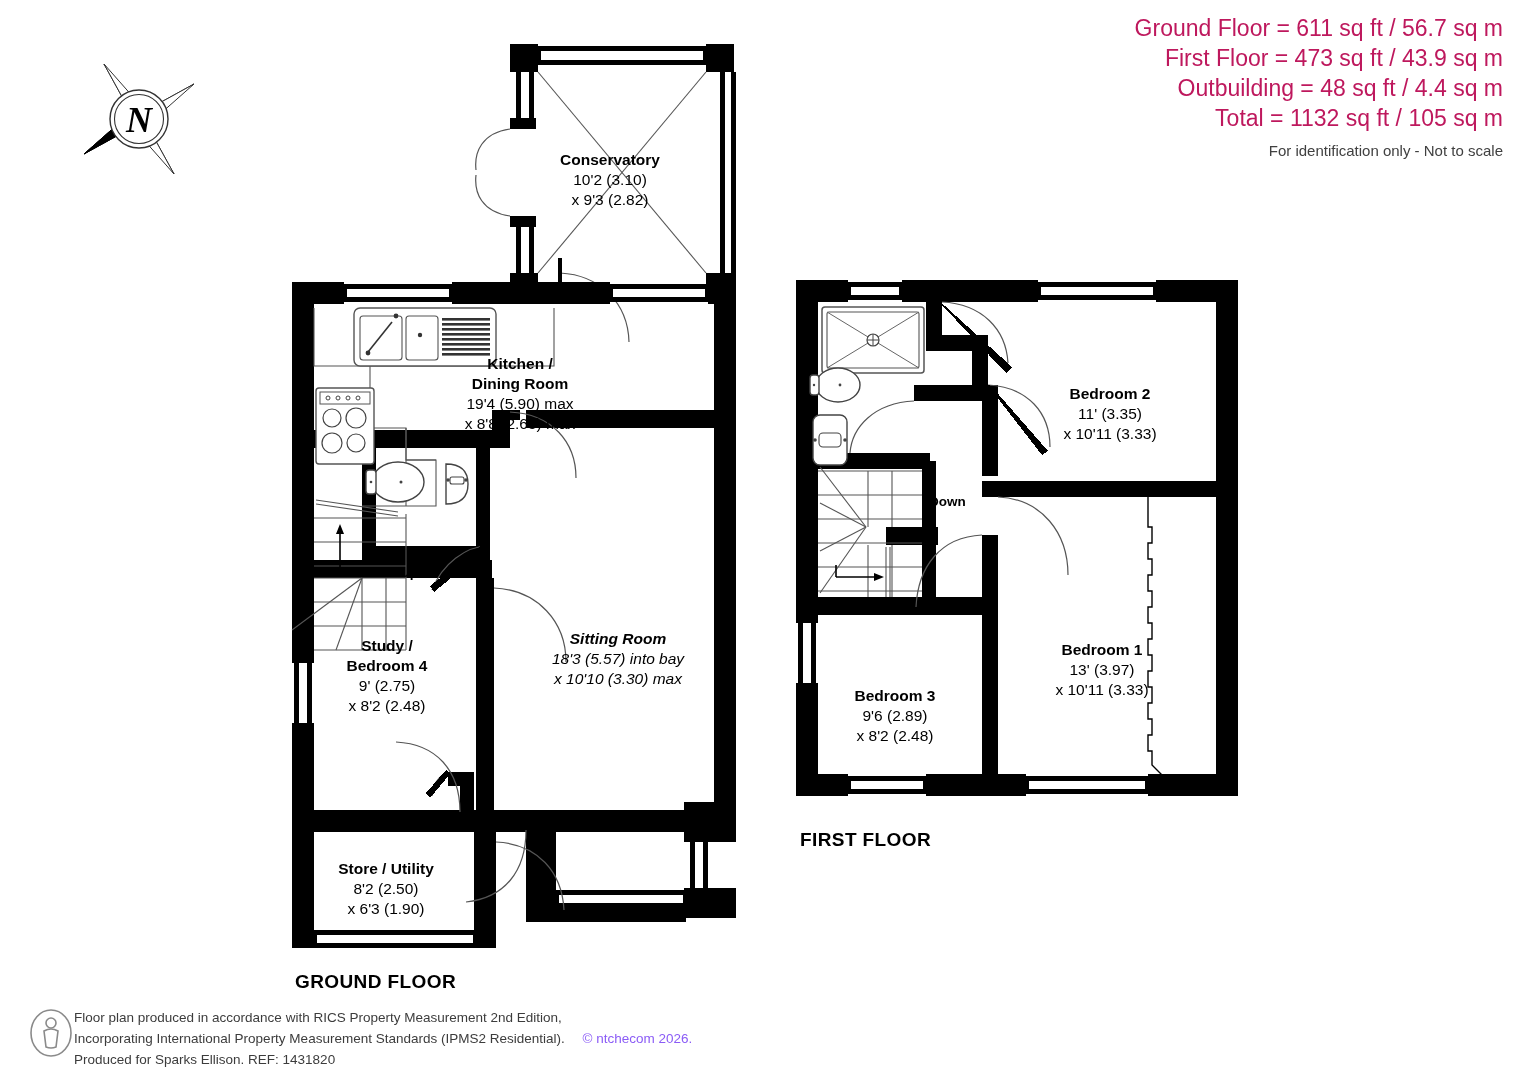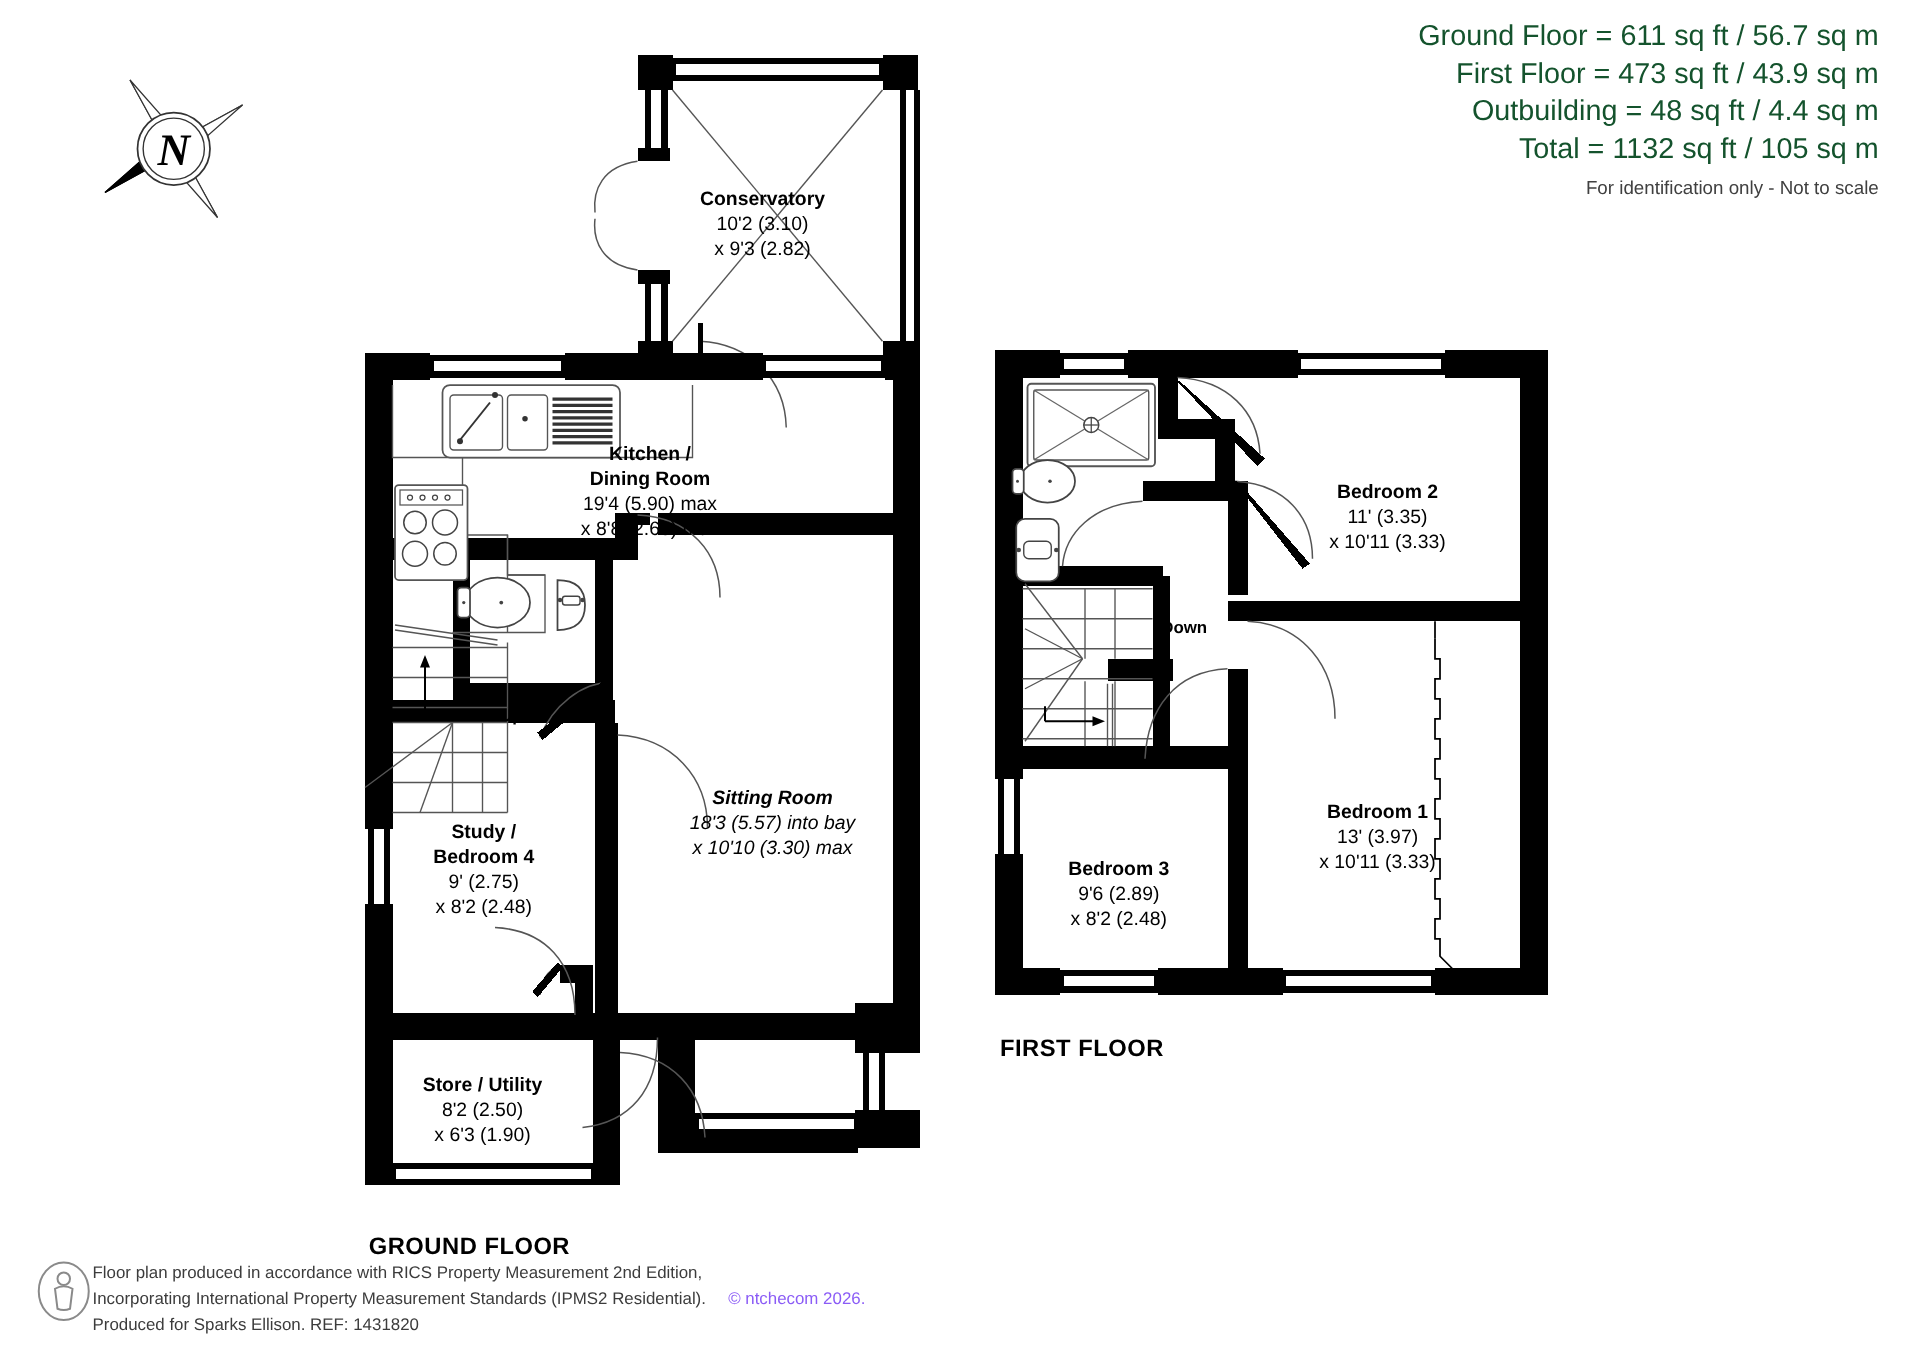--- a/index.html
+++ b/index.html
@@ -4,21 +4,21 @@
 <style>
   html,body{margin:0;padding:0;background:#fff;}
   body{
     width:1527px;height:1080px;position:relative;overflow:hidden;
     font-family:"Liberation Sans","DejaVu Sans",sans-serif;color:#000;
   }
   .abs{position:absolute;}
 
   
   #area-summary{right:24px;top:14px;text-align:right;line-height:1.30;}
-  #area-summary .line{font-size:23px;color:#14532d;white-space:nowrap;}
+  #area-summary .line{font-size:23px;color:#be185d;white-space:nowrap;}
   #area-summary .note{font-size:15px;margin-top:7px;color:#404040;white-space:nowrap;}
 
   
   #compass{left:78px;top:58px;width:122px;height:122px;}
 
   
   .floor-title{font-size:19px;font-weight:bold;letter-spacing:.4px;}
   .rlabel{text-align:center;line-height:1.30;white-space:nowrap;}
   .rlabel .nm{font-size:15.5px;font-weight:bold;}
   .rlabel .dim{font-size:15.5px;}
@@ -290,35 +290,35 @@
   <div class="dim">19'4 (5.90) max</div>
   <div class="dim">x 8'8 (2.65) max</div>
 </div>
 
 <div class="abs rlabel" style="left:523px;top:629px;width:190px;font-style:italic;">
   <div class="nm">Sitting Room</div>
   <div class="dim">18'3 (5.57) into bay</div>
   <div class="dim">x 10'10 (3.30) max</div>
 </div>
 
-<div class="abs rlabel" style="left:313px;top:656px;width:148px;">
+<div class="abs rlabel" style="left:313px;top:636px;width:148px;">
   <div class="nm">Study /</div>
   <div class="nm">Bedroom 4</div>
   <div class="dim">9' (2.75)</div>
   <div class="dim">x 8'2 (2.48)</div>
 </div>
 
 <div class="abs rlabel" style="left:296px;top:859px;width:180px;">
   <div class="nm">Store / Utility</div>
   <div class="dim">8'2 (2.50)</div>
   <div class="dim">x 6'3 (1.90)</div>
 </div>
 
 <div class="abs tag" style="left:400px;top:565px;">Up</div>
-<div class="abs floor-title" style="left:295px;top:971px;margin-top:16px;">GROUND FLOOR</div>
+<div class="abs floor-title" style="left:295px;top:971px;">GROUND FLOOR</div>
 
 <div class="abs" style="left:790px;top:275px;width:460px;height:545px;">
   <svg width="460" height="545" viewBox="0 0 460 545" shape-rendering="crispEdges">
     <g fill="#000">
 
       <rect x="6" y="5" width="52" height="22"></rect>
       <rect x="58" y="7" width="54" height="5"></rect>
       <rect x="58" y="20" width="54" height="5"></rect>
       <rect x="58" y="7" width="3" height="18"></rect>
       <rect x="109" y="7" width="3" height="18"></rect>

